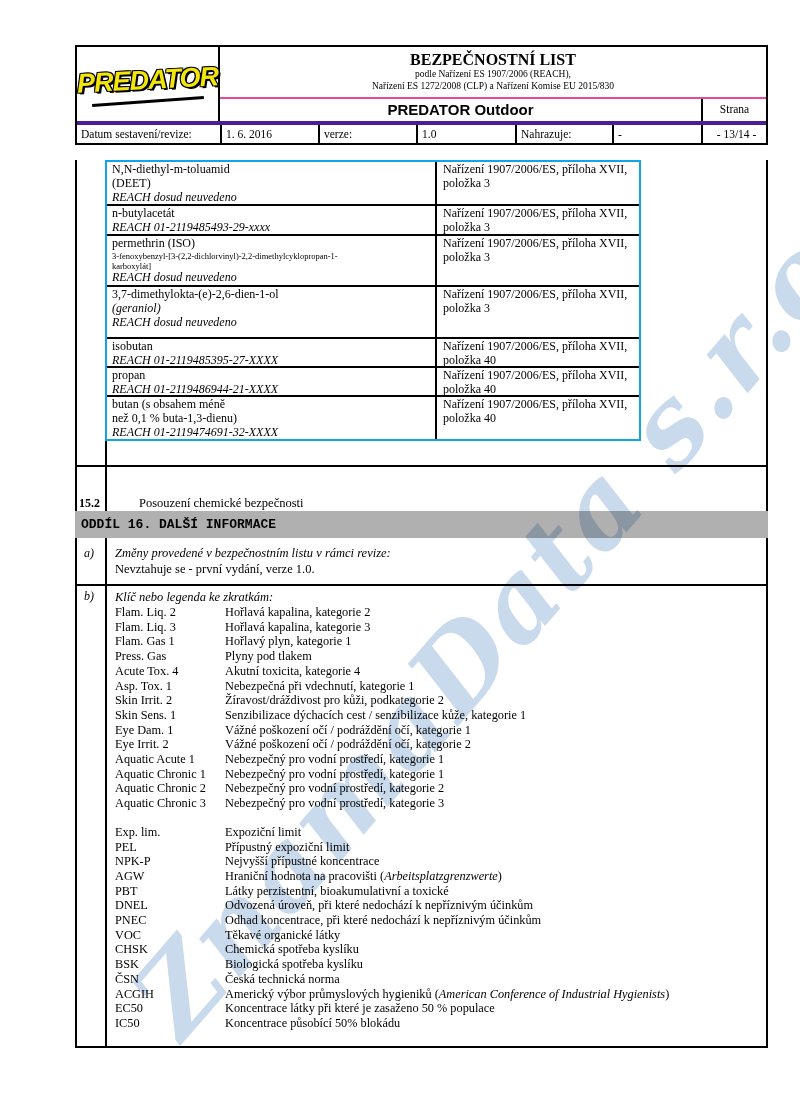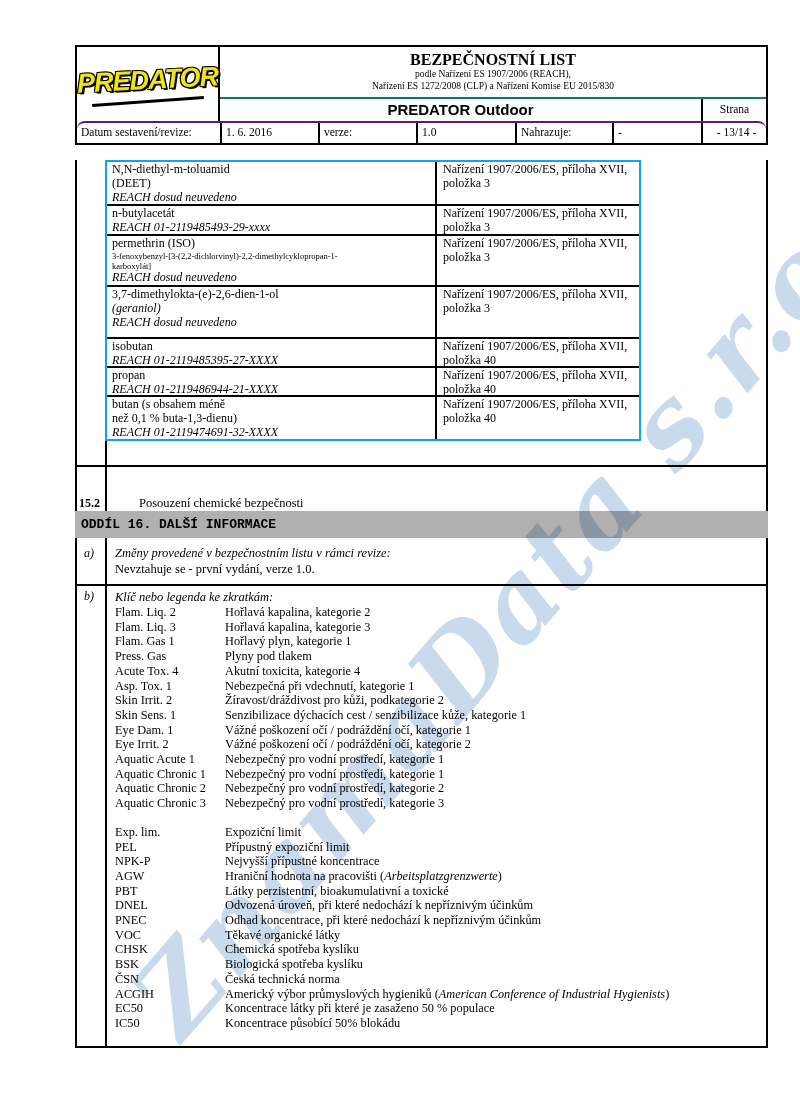--- a/index.html
+++ b/index.html
@@ -9,29 +9,29 @@
   .header{position:absolute;left:75px;top:45px;width:693px;height:100px;
           border:2px solid #000;box-sizing:border-box;}
   .h-top{display:flex;height:74px;}
   .logo-cell{width:143px;border-right:2px solid #000;box-sizing:border-box;
              display:flex;flex-direction:column;align-items:center;justify-content:center;}
   .logo-text{font-family:"Liberation Sans",sans-serif;font-weight:700;font-style:italic;
              font-size:27px;letter-spacing:-1px;color:#f2e50c;transform:rotate(-3deg);
              text-shadow:-1px -1px 0 #000,1px -1px 0 #000,-1px 1px 0 #000,1px 1px 0 #000,2px 2px 0 #000;}
   .logo-swoosh{width:112px;height:3px;background:#000;transform:rotate(-4deg);margin-top:4px;}
   .h-right{flex:1;display:flex;flex-direction:column;}
-  .title-cell{height:52px;border-bottom:2px solid #0f766e;box-sizing:border-box;
+  .title-cell{height:52px;border-bottom:2px solid #ec4899;box-sizing:border-box;
               text-align:center;padding-top:3px;}
   .doc-title{font-size:16px;font-weight:bold;line-height:19px;}
   .doc-sub{font-size:9.5px;line-height:11.5px;}
   .product-row{height:22px;display:flex;border-radius:9px;}
   .product-name{flex:1;border-right:2px solid #000;box-sizing:border-box;text-align:center;
                 font-family:"Liberation Sans",sans-serif;font-weight:bold;font-size:15px;line-height:21px;}
   .strana-cell{width:63px;text-align:center;font-size:11.5px;line-height:21px;}
-  .h-fields{height:20px;border-top:2px solid #4c1d95;display:flex;box-sizing:content-box;border-radius:8px;}
+  .h-fields{height:20px;border-top:4px solid #4c1d95;display:flex;box-sizing:content-box;}
   .h-fields .cell{box-sizing:border-box;font-size:11.5px;line-height:19px;padding-left:4px;
                   white-space:nowrap;overflow:hidden;}
   .h-fields .cell + .cell{border-left:2px solid #000;}
   .c1{width:143px;} .c2{width:98px;} .c3{width:98px;} .c4{width:99px;}
   .c5{width:97px;} .c6{width:89px;} .c7{width:65px;text-align:center;padding-left:0;}
   
   .vline,.hline{position:absolute;background:#000;z-index:1;}
   .vl-left{left:75px;top:160px;width:2px;height:888px;}
   .vl-mid{left:105px;top:160px;width:2px;height:888px;}
   .vl-right{left:766px;top:160px;width:2px;height:888px;}

